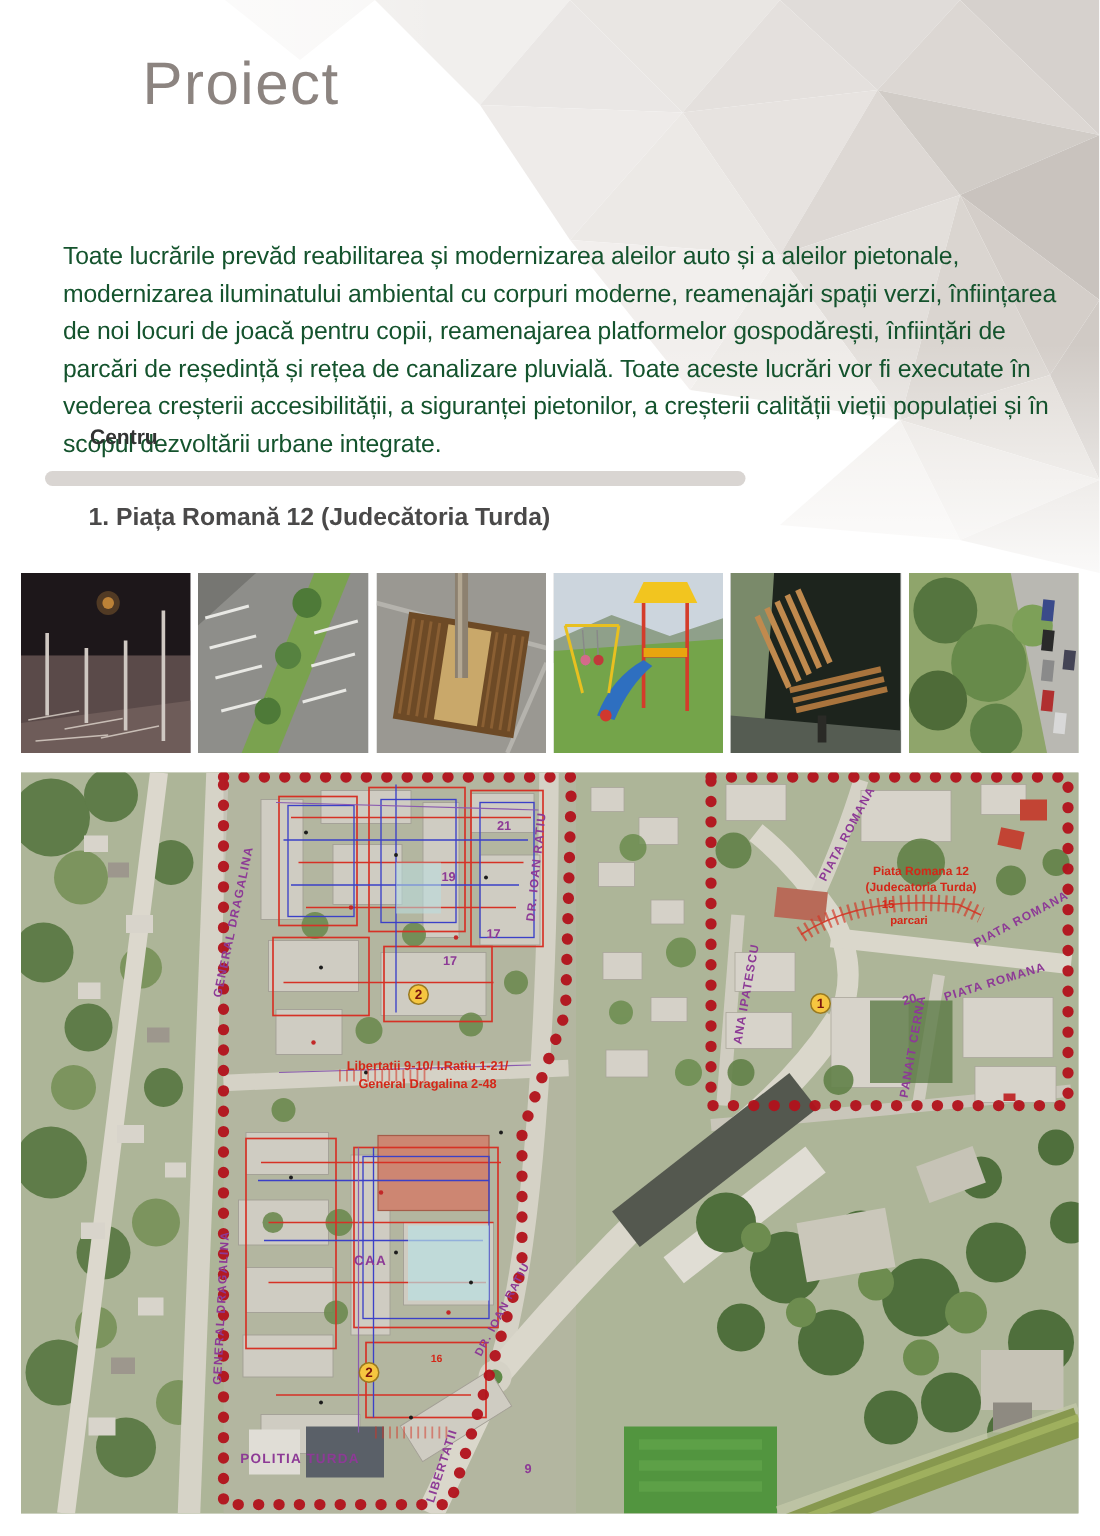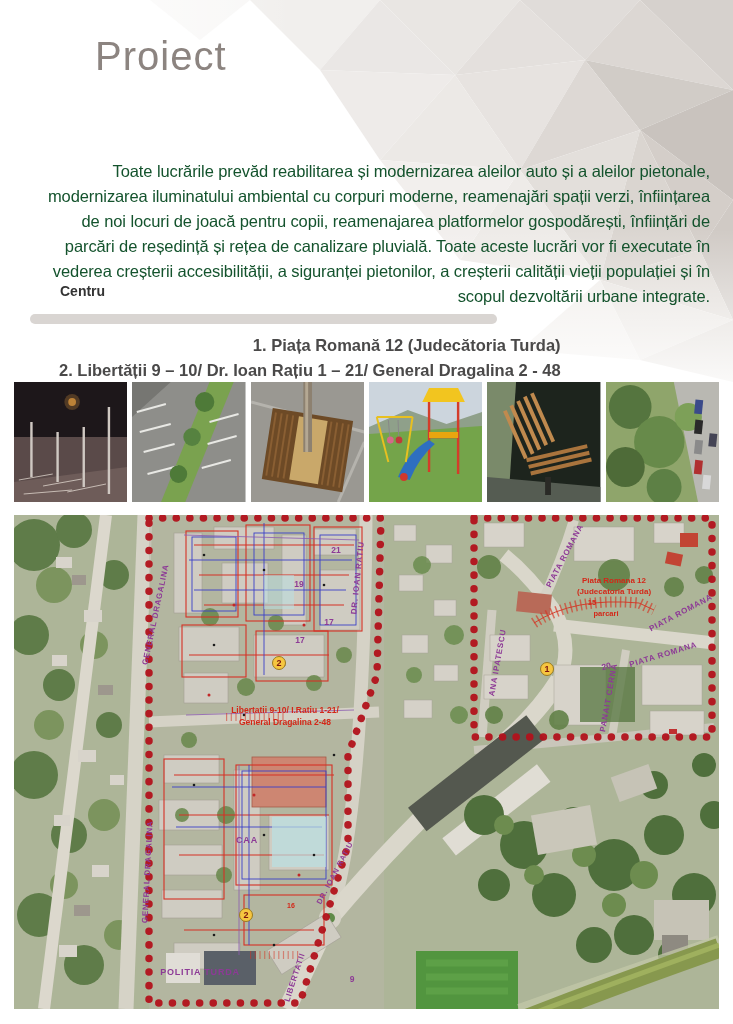--- a/index.html
+++ b/index.html
@@ -1,19 +1,19 @@
 <!DOCTYPE html>
 <html><head>
 <meta charset="utf-8">
 <style>
   html,body{margin:0;padding:0;background:#fff;}
   .page{position:relative;width:733px;height:1024px;background:#fff;overflow:hidden;
         font-family:"Liberation Sans",sans-serif;}
   .header-bg{position:absolute;left:0;top:0;z-index:0;}
-  .content{position:absolute;left:0;top:0;width:733px;height:1024px;z-index:1;text-align:right;}
+  .content{position:absolute;left:0;top:0;width:733px;height:1024px;z-index:1;}
 
   .title-small{position:absolute;left:95px;top:34px;font-size:40px;color:#8c8480;
                letter-spacing:1px;font-weight:400;}
   .title-big{position:absolute;left:38px;top:70px;font-size:62px;font-weight:700;letter-spacing:0px;
              background:linear-gradient(90deg,#175f80 0%,#1f8a9a 34%,#2fae9c 56%,#8bc53f 88%);
              -webkit-background-clip:text;background-clip:text;color:transparent;}
   .intro{position:absolute;left:42px;top:142px;width:668px;font-size:16.5px;line-height:1.52;
          color:#14532d;letter-spacing:-0.1px;}
   .section-heading{position:absolute;left:60px;top:283px;font-size:14px;font-weight:700;color:#333;}
   .section-bar{position:absolute;left:30px;top:314px;width:467px;height:10px;border-radius:5px;
@@ -87,21 +87,20 @@
   <div class="content">
     <div class="title-small">Proiect</div>
 
     <p class="intro">Toate lucrările prevăd reabilitarea și modernizarea aleilor auto și a aleilor pietonale, modernizarea iluminatului ambiental cu corpuri moderne, reamenajări spații verzi, înființarea de noi locuri de joacă pentru copii, reamenajarea platformelor gospodărești, înființări de parcări de reședință și rețea de canalizare pluvială. Toate aceste lucrări vor fi executate în vederea creșterii accesibilității, a siguranței pietonilor, a creșterii calității vieții populației și în scopul dezvoltării urbane integrate.</p>
 
     <div class="section-heading">Centru</div>
     <div class="section-bar"></div>
 
     <ol class="locations">
       <li>1. Piața Romană 12 (Judecătoria Turda)</li>
-      <li>2. Libertății 9 – 10/ Dr. Ioan Rațiu 1 – 21/ General Dragalina 2 - 48</li>
     </ol>
 
     <div class="photos">
       <figure>
         <svg viewBox="0 0 117 120" preserveAspectRatio="none">
           <rect width="117" height="120" fill="#2a2124"></rect>
           <rect width="117" height="55" fill="#1d171a"></rect>
           <circle cx="60" cy="20" r="4" fill="#c98a3a" opacity=".9"></circle>
           <circle cx="60" cy="20" r="8" fill="#c98a3a" opacity=".3"></circle>
           <rect y="55" width="117" height="65" fill="#5a4a49"></rect>

